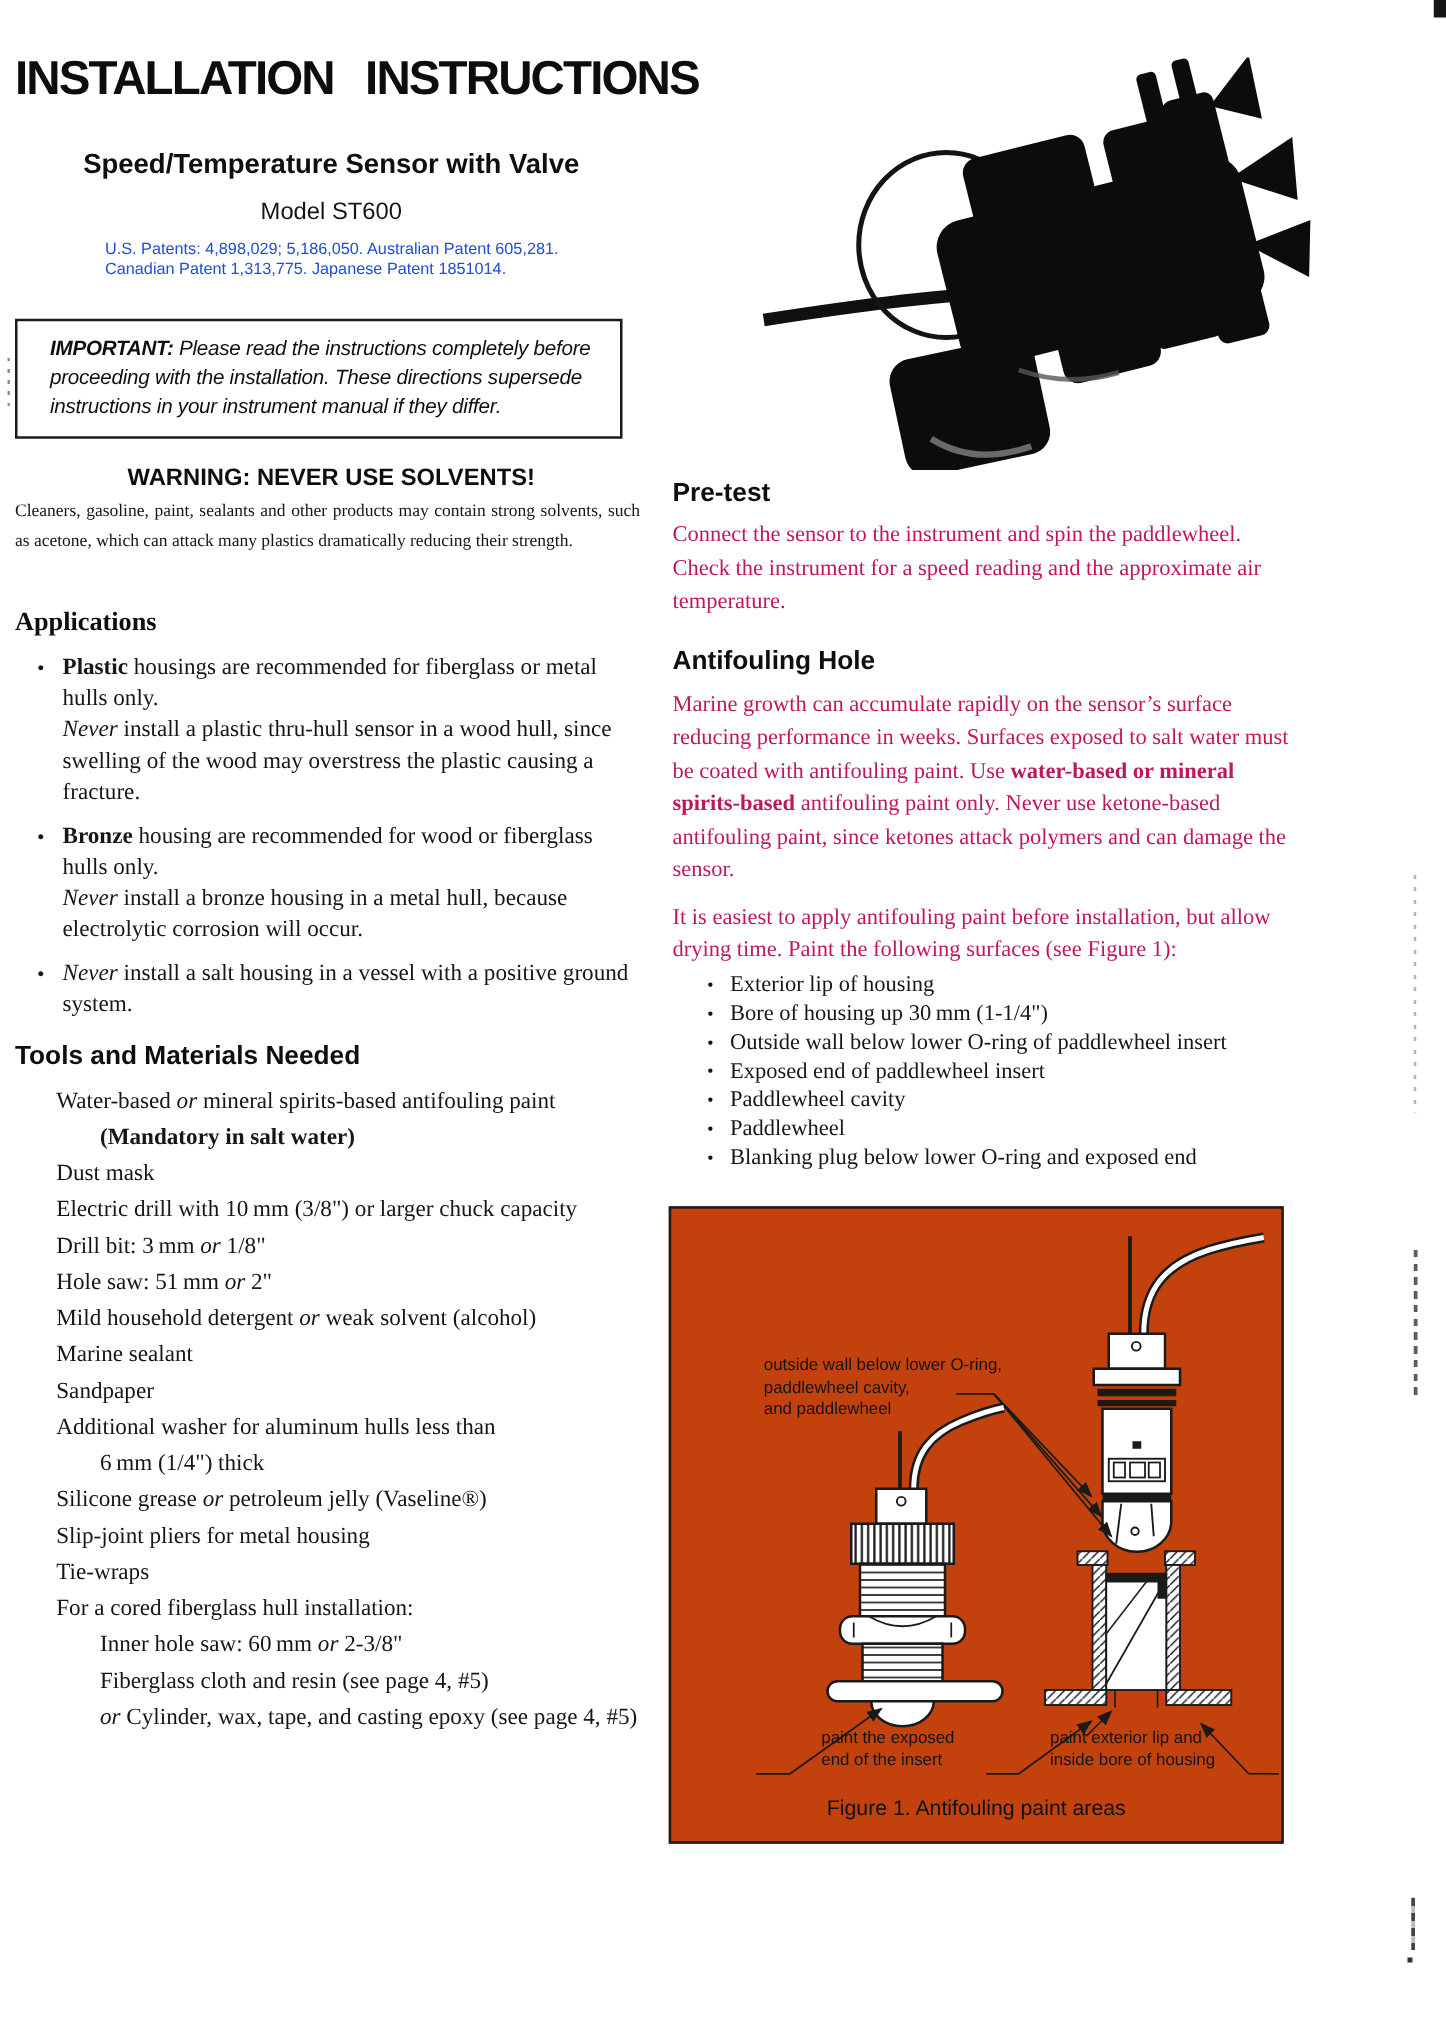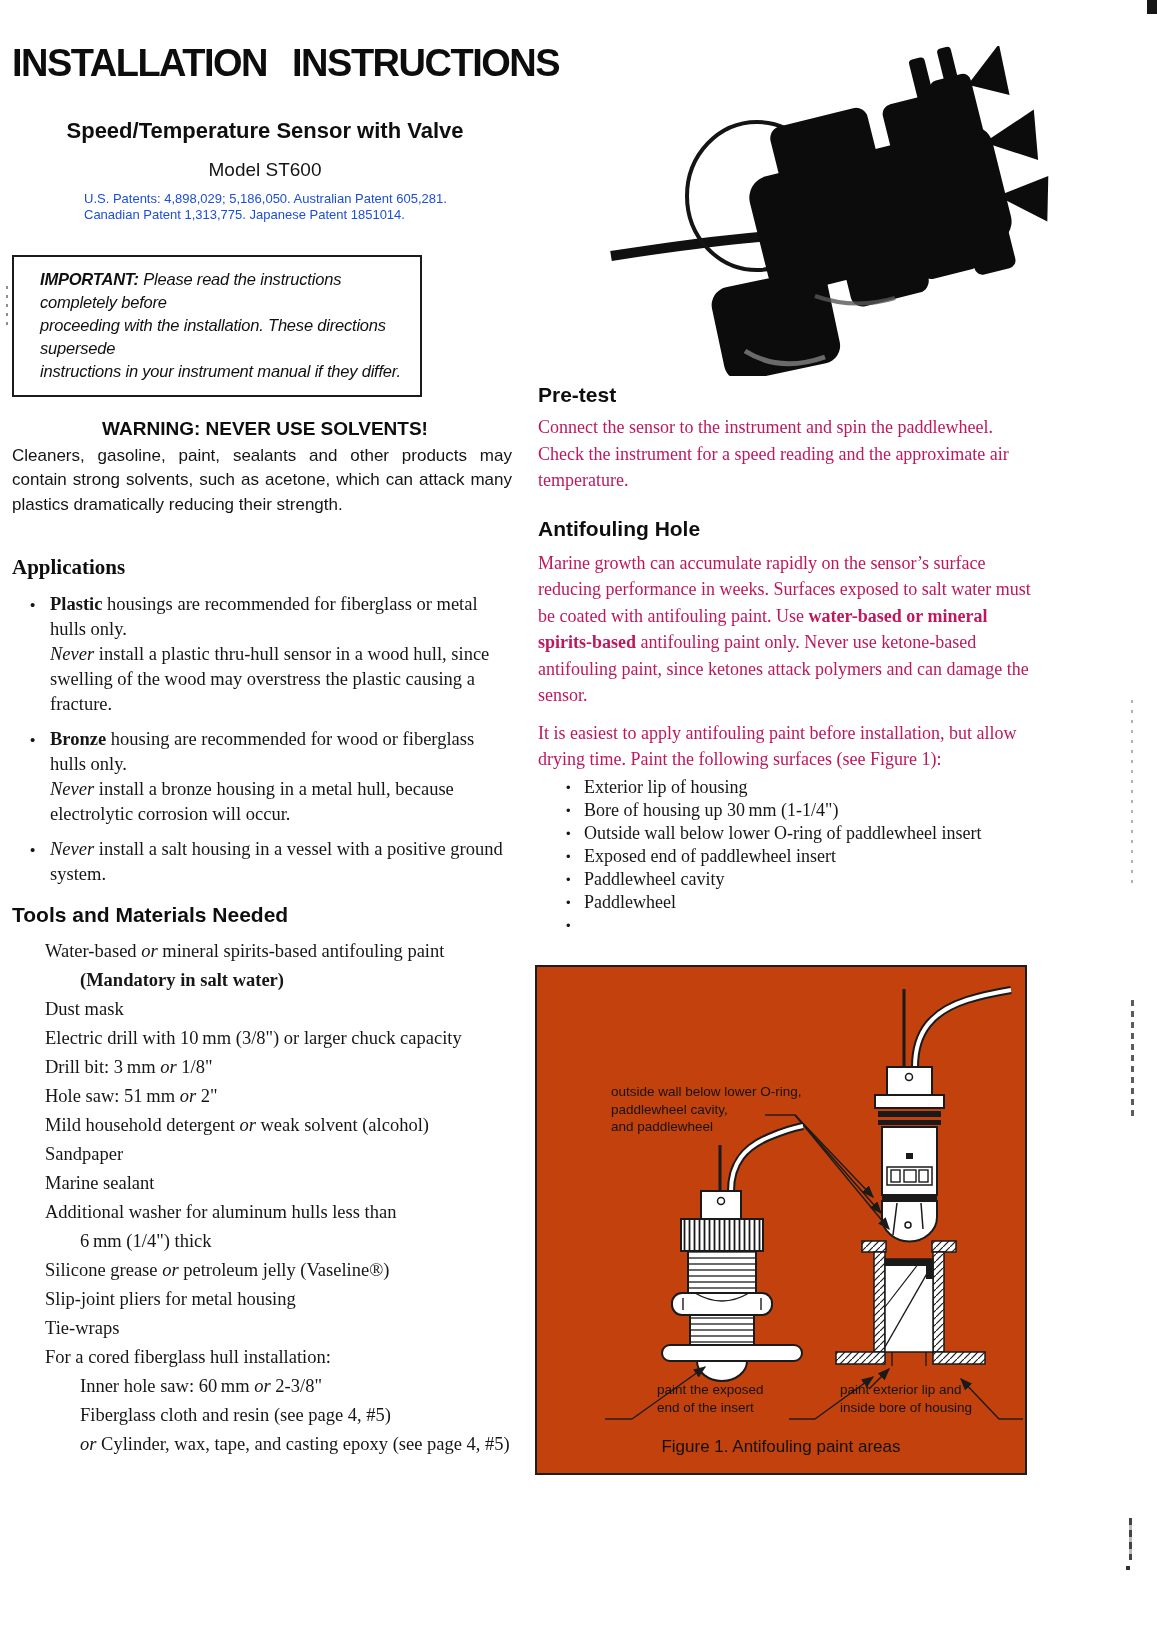--- a/index.html
+++ b/index.html
@@ -25,31 +25,31 @@
   }
   #doc-model{
     font-family:"Liberation Sans", sans-serif;font-size:19px;text-align:center;
     margin-top:15px;color:#141414;
   }
   #patents{
     font-family:"Liberation Sans", sans-serif;font-size:13px;line-height:16px;
     margin:10px 0 0 72px;color:#1d4ed8;
   }
   #important-box{
-    margin-top:32px;border:2px solid #1b1b1b;width:410px;box-sizing:border-box;
+    margin-top:32px;border:2px solid #1b1b1b;width:486px;box-sizing:border-box;
     padding:11px 12px 12px 26px;
     font-family:"Liberation Sans", sans-serif;font-style:italic;font-size:16.5px;
     letter-spacing:-0.2px;line-height:23px;color:#101010;white-space:pre-wrap;
   }
   #warning-heading{
     font-family:"Liberation Sans", sans-serif;font-weight:700;font-size:19px;
     text-align:center;margin-top:21px;color:#0e0e0e;
   }
   #warning-body{
-    font-family:Liberation Sans, sans-serif;font-size:17px;line-height:24.5px;
+    font-family:Liberation Serif, serif;font-size:14px;line-height:24.5px;
     margin-top:4px;width:500px;text-align:justify;color:#141414;
   }
   .section-h{
     font-family:"Liberation Sans", sans-serif;font-weight:700;font-size:21px;
     color:#0e0e0e;
   }
   #applications-h{margin-top:38px;font-family:Liberation Serif, serif;}
   #applications-list{margin-top:12px;}
   .app-item{display:flex;margin:0 0 10px 18px;font-size:18.5px;line-height:25px;}
   .app-item .marker{width:20px;flex:0 0 20px;font-size:15px;line-height:25px;}
@@ -145,22 +145,22 @@
   <div id="tools-h" class="section-h">Tools and Materials Needed</div>
   <div id="tools-list">
 
   <div class="tool-item serif"><span>Water-based </span><span class="i">or</span><span> mineral spirits-based antifouling paint</span></div>
       <div class="tool-item serif ind1"><span class="b">(Mandatory in salt water</span><span class="b">)</span></div>
       <div class="tool-item serif">Dust mask</div>
       <div class="tool-item serif">Electric drill with 10 mm (3/8") or larger chuck capacity</div>
       <div class="tool-item serif"><span>Drill bit: 3 mm </span><span class="i">or</span><span> 1/8"</span></div>
       <div class="tool-item serif"><span>Hole saw: 51 mm </span><span class="i">or</span><span> 2"</span></div>
       <div class="tool-item serif"><span>Mild household detergent </span><span class="i">or</span><span> weak solvent (alcohol)</span></div>
+      <div class="tool-item serif">Marine sealant</div>
       <div class="tool-item serif">Sandpaper</div>
-      <div class="tool-item serif">Marine sealant</div>
       <div class="tool-item serif">Additional washer for aluminum hulls less than</div>
       <div class="tool-item serif ind1">6 mm (1/4") thick</div>
       <div class="tool-item serif"><span>Silicone grease </span><span class="i">or</span><span> petroleum jelly (Vaseline®)</span></div>
       <div class="tool-item serif">Slip-joint pliers for metal housing</div>
       <div class="tool-item serif">Tie-wraps</div>
       <div class="tool-item serif">For a cored fiberglass hull installation:</div>
       <div class="tool-item serif ind1"><span>Inner hole saw: 60 mm </span><span class="i">or</span><span> 2-3/8"</span></div>
       <div class="tool-item serif ind1">Fiberglass cloth and resin (see page 4, #5)</div>
       <div class="tool-item serif ind1"><span class="i">or</span><span> Cylinder, wax, tape, and casting epoxy (see page 4, #5)</span></div>
     </div>
@@ -217,20 +217,21 @@
       <div class="paint-item">
         <span class="marker sans">•</span>
         <span class="body serif">Paddlewheel cavity</span>
       </div>
       <div class="paint-item">
         <span class="marker sans">•</span>
         <span class="body serif">Paddlewheel</span>
       </div>
       <div class="paint-item">
         <span class="marker sans">•</span>
+        <span class="body serif">Blanking plug below lower O-ring and exposed end</span>
       </div>
     </div>
 </div>
 
 <div id="figure-box">
   <svg width="492" height="510" viewBox="0 0 492 510" xmlns="http://www.w3.org/2000/svg">
     <defs>
       <marker id="ah" markerWidth="10" markerHeight="8" refX="8" refY="3.5" orient="auto">
         <path d="M0,0 L9,3.5 L0,7 Z" fill="#1a1a1a"></path>
       </marker>

